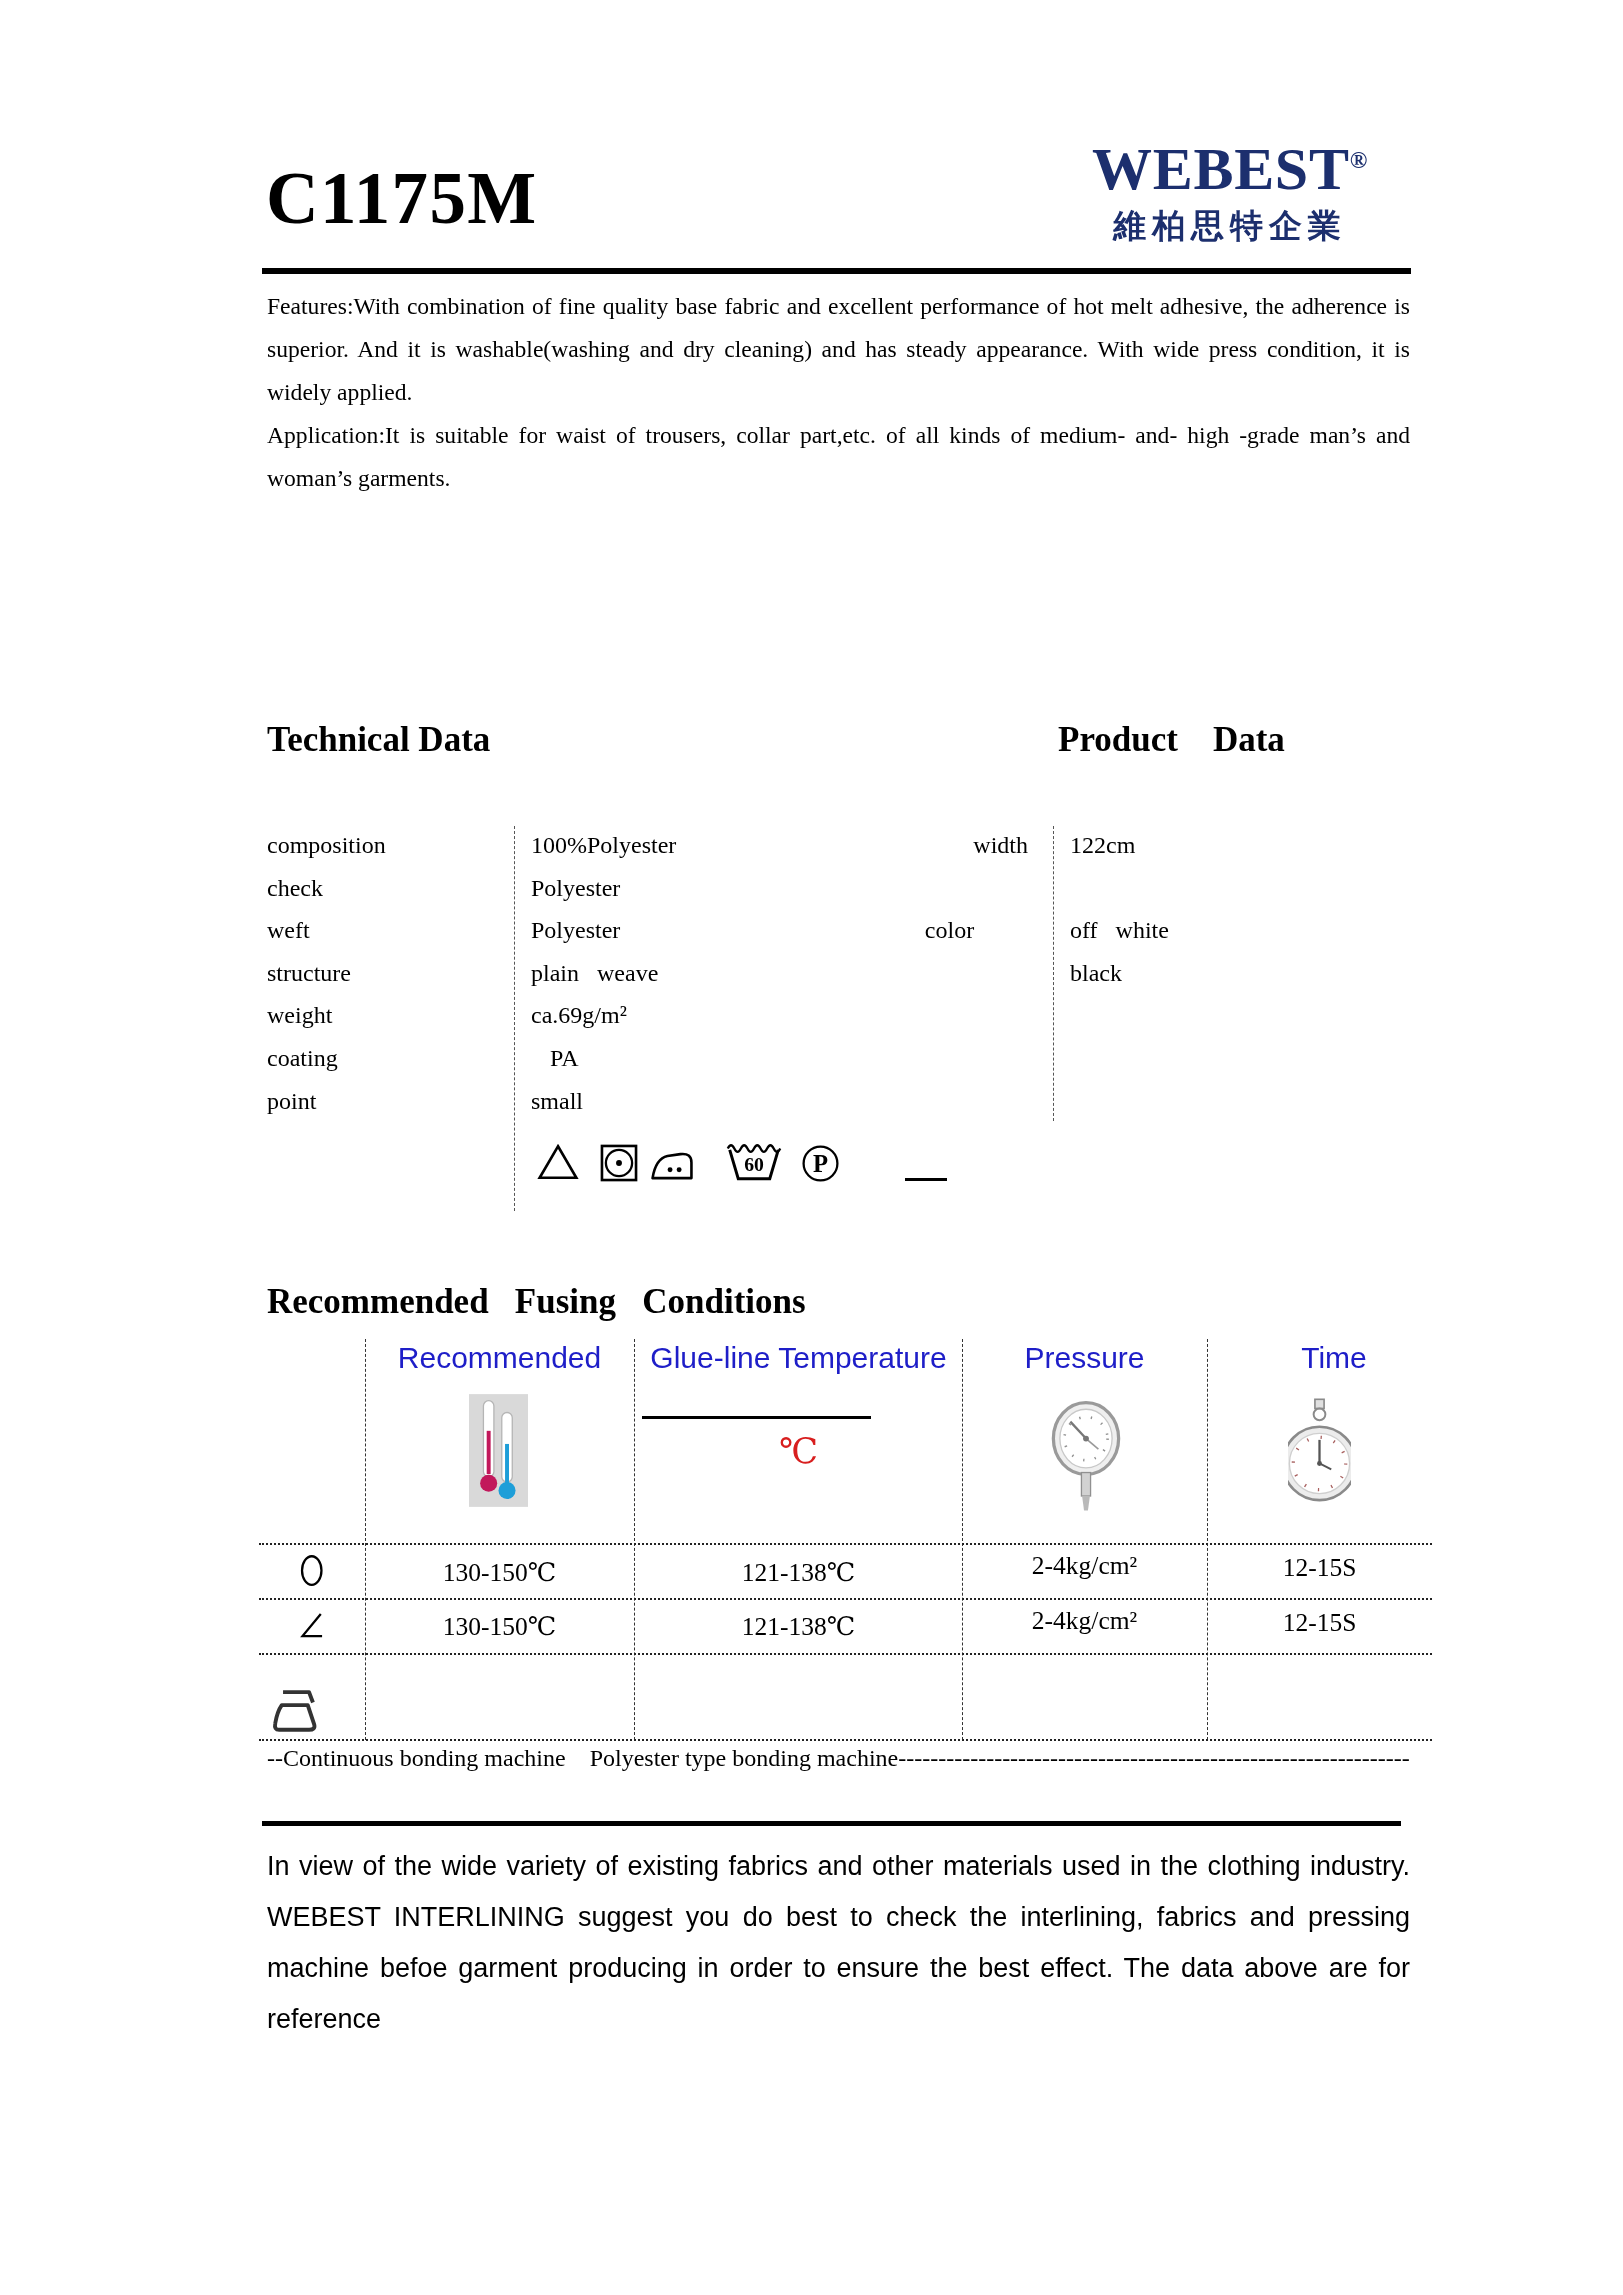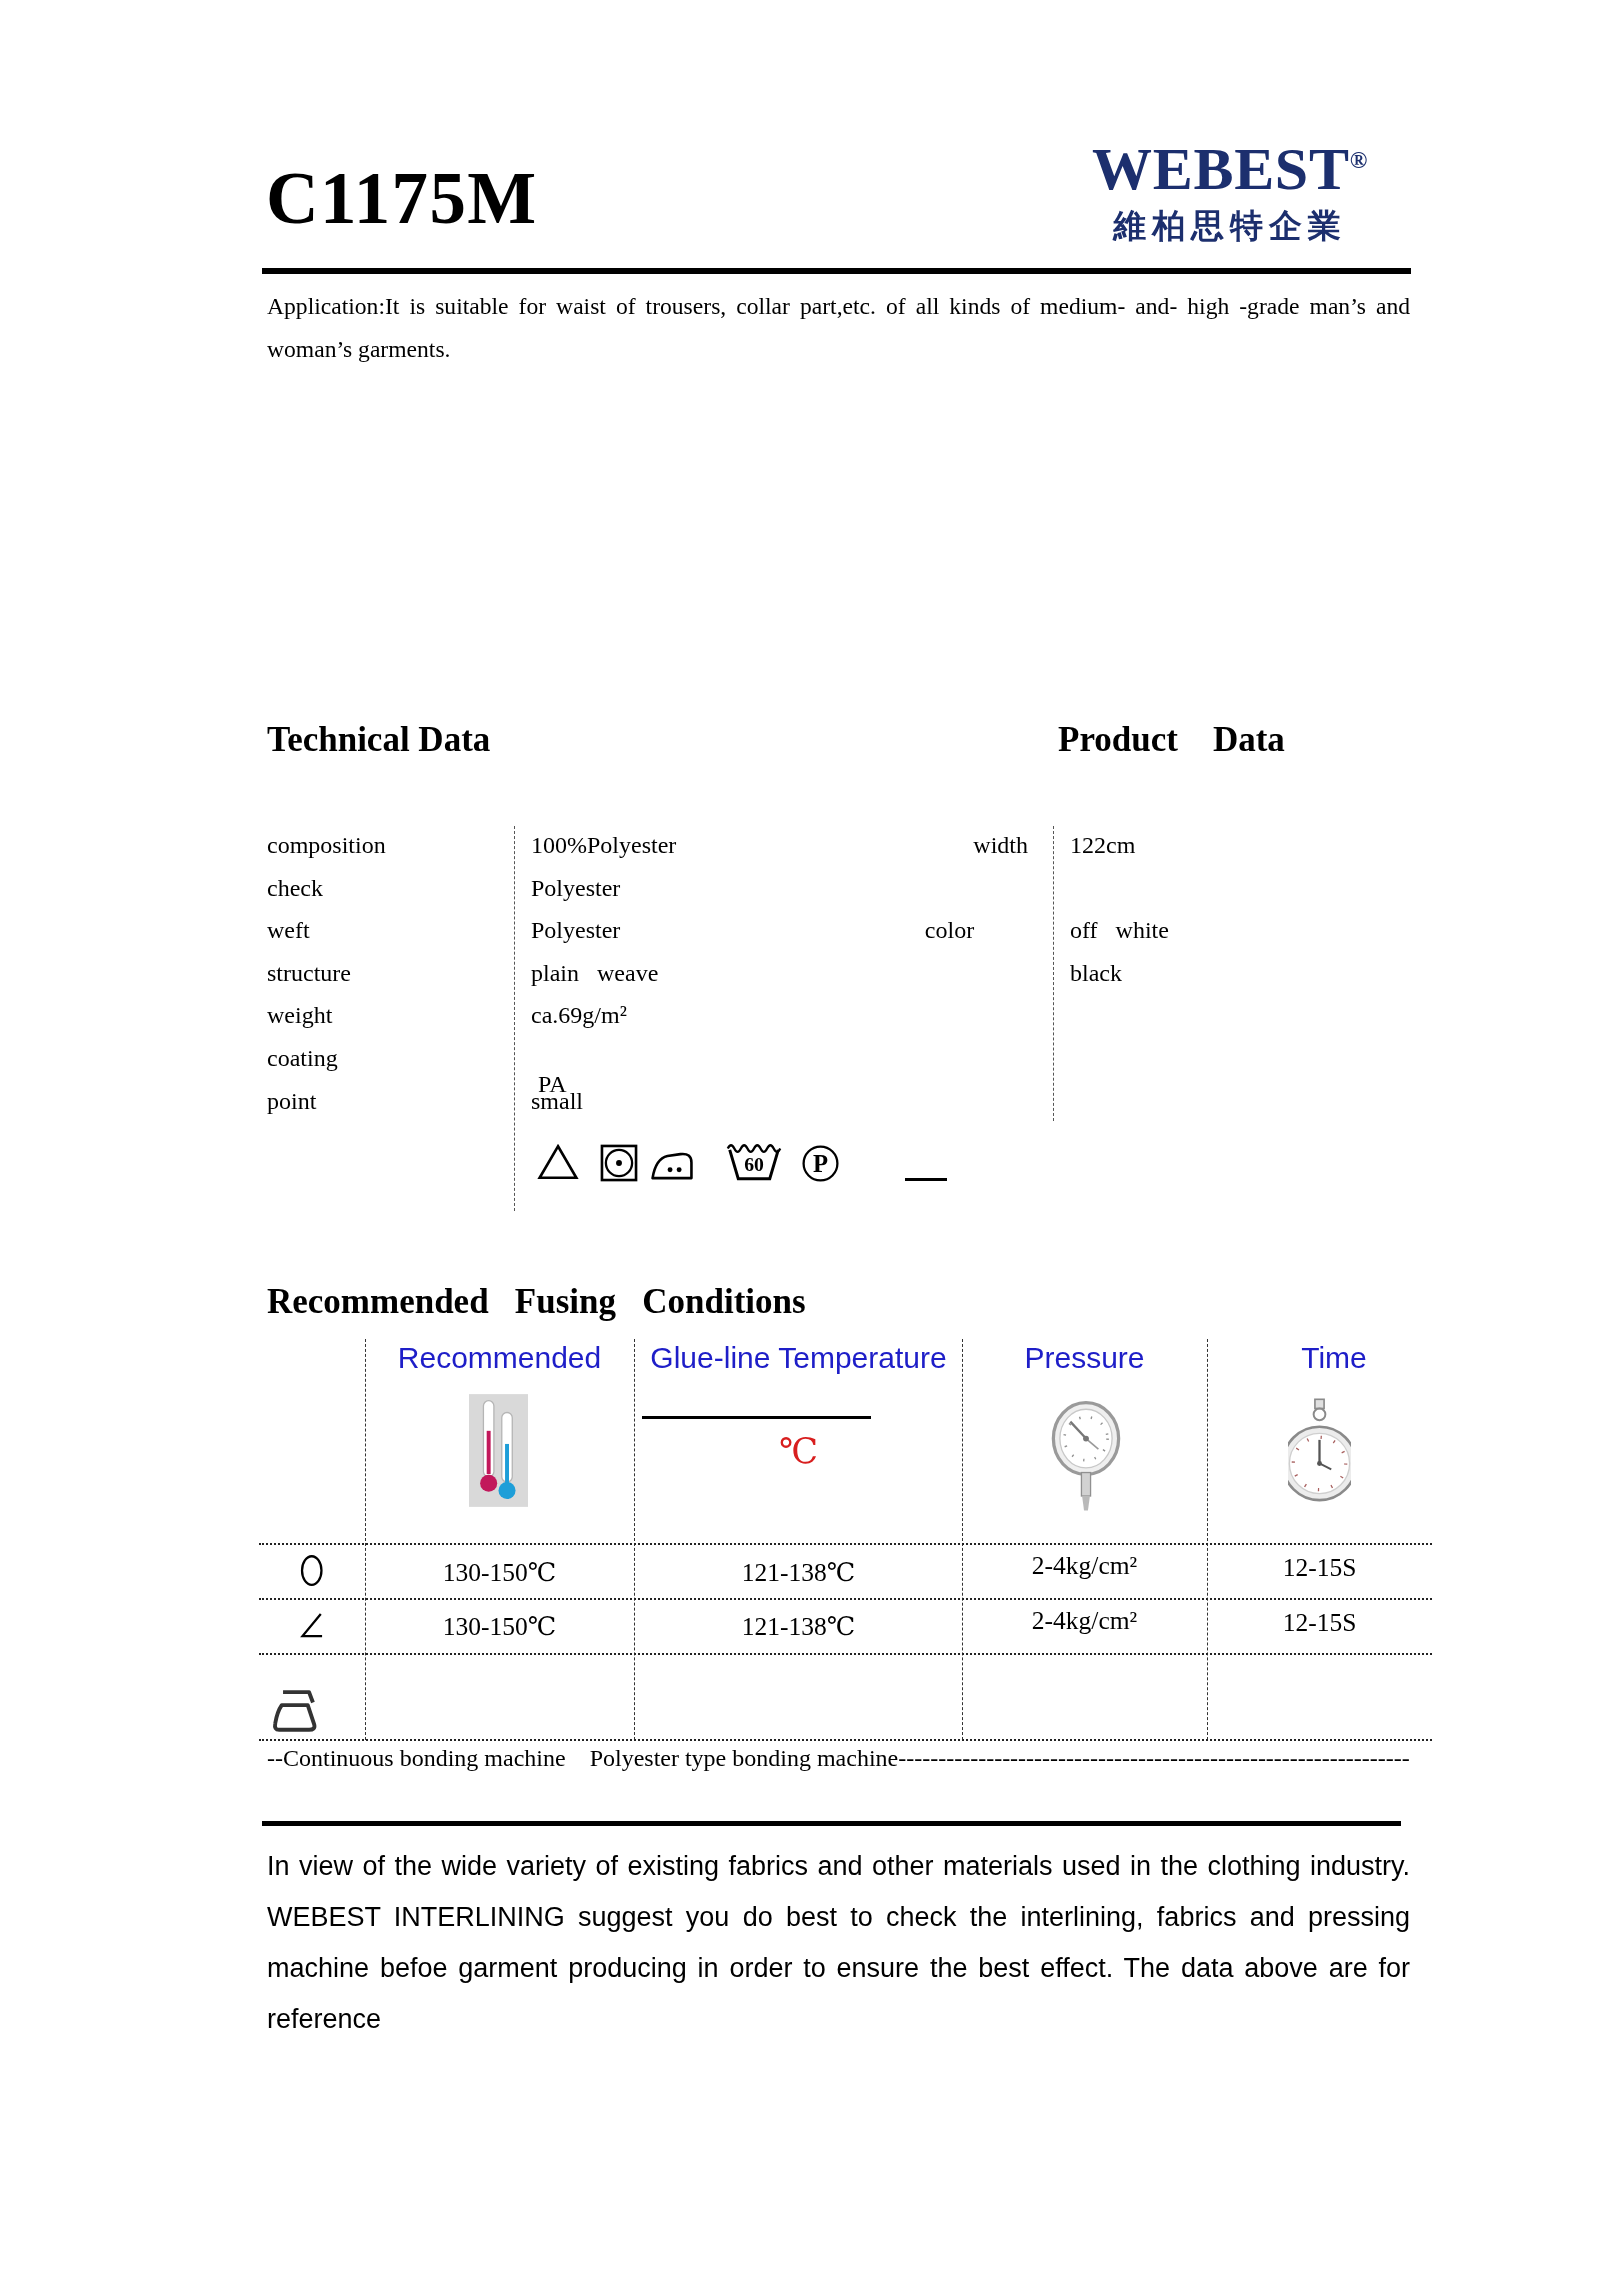--- a/index.html
+++ b/index.html
@@ -66,20 +66,21 @@
   <h1 class="abs code-title">C1175M</h1>
 
   <div class="abs logo">
     <div class="logo-en"><span>WEBEST</span><span class="logo-reg">®</span></div>
     <div class="logo-cn">維柏思特企業</div>
   </div>
 
   <div class="abs rule rule-top"></div>
 
   <div class="abs intro-block">
+    <p>Features:With combination of fine quality base fabric and excellent performance of hot melt adhesive, the adherence is superior. And it is washable(washing and dry cleaning) and has steady appearance. With wide press condition, it is widely applied.</p>
     <p>Application:It is suitable for waist of trousers, collar part,etc. of all kinds of medium- and- high -grade man’s and woman’s garments.</p>
   </div>
 
   <h2 class="abs h2 h2-tech">Technical Data</h2>
   <h2 class="abs h2 h2-prod pre">Product    Data</h2>
 
   <div class="abs divider-v div-tech"></div>
   <div class="abs divider-v div-prod"></div>
 
   <div class="abs trow-label" style="left:267px; top:831px;">composition</div>
@@ -88,21 +89,21 @@
   <div class="abs trow-label" style="left:267px; top:959px;">structure</div>
   <div class="abs trow-label" style="left:267px; top:1001px;">weight</div>
   <div class="abs trow-label" style="left:267px; top:1044px;">coating</div>
   <div class="abs trow-label" style="left:267px; top:1087px;">point</div>
 
   <div class="abs trow-label pre" style="left:531px; top:831px;">100%Polyester</div>
   <div class="abs trow-label pre" style="left:531px; top:874px;">Polyester</div>
   <div class="abs trow-label pre" style="left:531px; top:916px;">Polyester</div>
   <div class="abs trow-label pre" style="left:531px; top:959px;">plain   weave</div>
   <div class="abs trow-label pre" style="left:531px; top:1001px;font-family:Liberation Serif, serif;">ca.69g/m²</div>
-  <div class="abs trow-label pre" style="left:538px; top:1044px;margin-top:26px;">PA</div>
+  <div class="abs trow-label pre" style="left:550px; top:1044px;">PA</div>
   <div class="abs trow-label pre" style="left:531px; top:1087px;">small</div>
 
   <div class="abs trow-label" style="left:871px; top:831px; width:157px; text-align:right;">width</div>
   <div class="abs trow-label" style="left:871px; top:916px; width:157px; text-align:center;">color</div>
 
   <div class="abs trow-label pre" style="left:1070px; top:831px;">122cm</div>
   <div class="abs trow-label pre" style="left:1070px; top:916px;">off   white</div>
   <div class="abs trow-label pre" style="left:1070px; top:959px;">black</div>
 
   <div class="abs" style="left:537px; top:1143px;">

